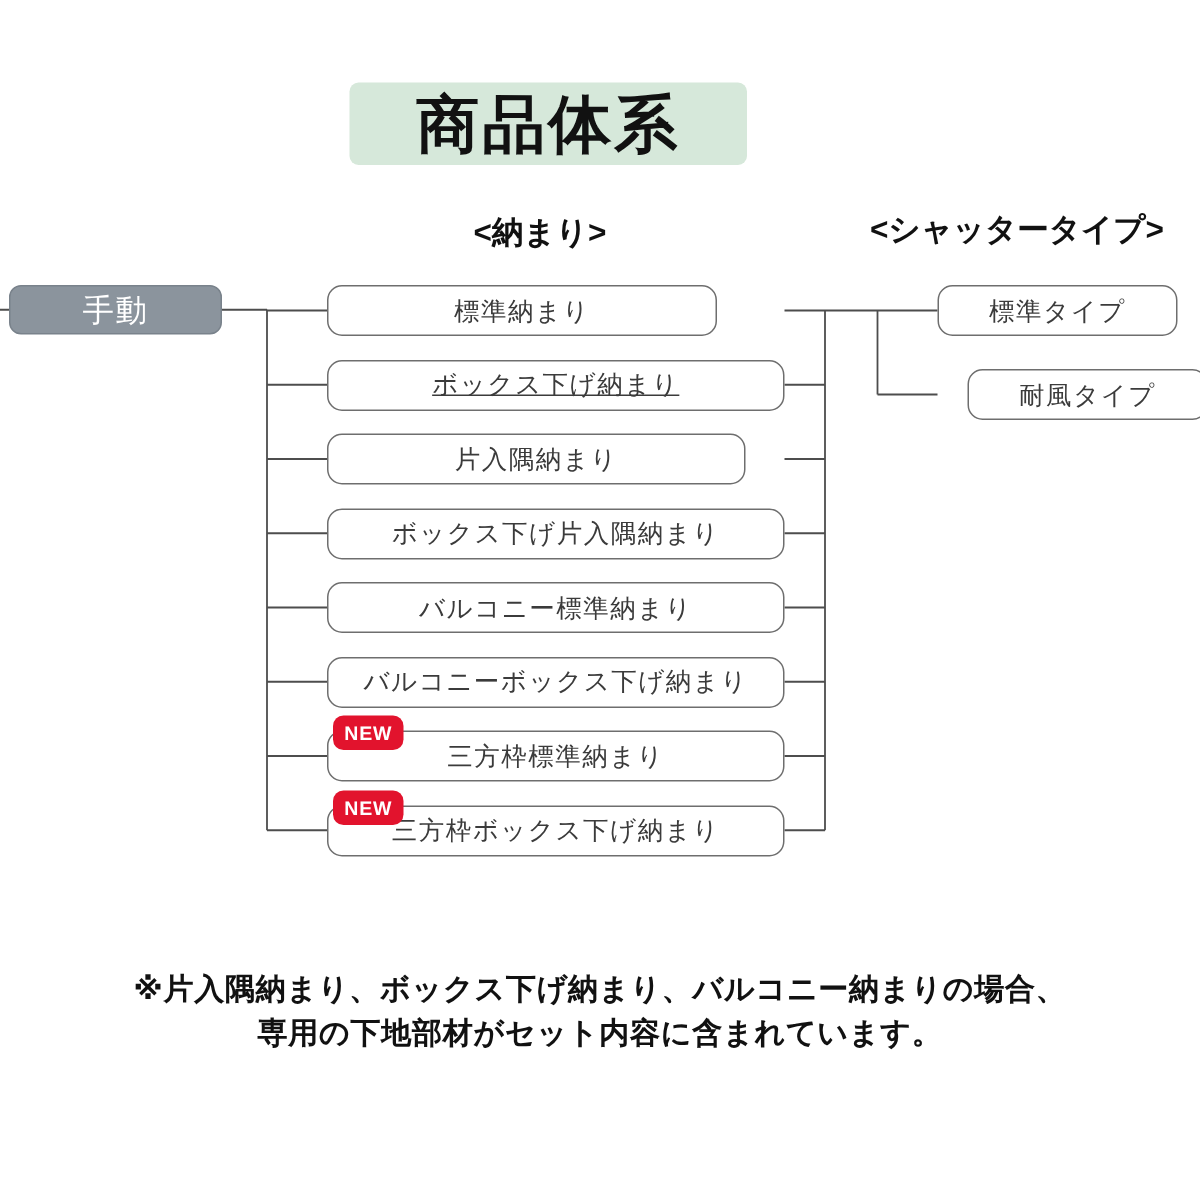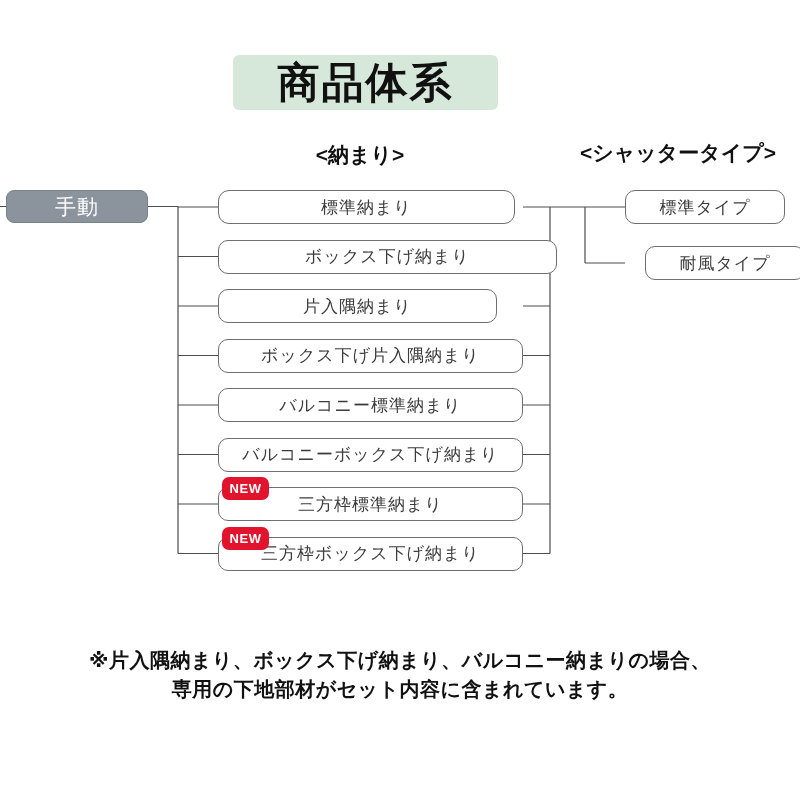--- a/index.html
+++ b/index.html
@@ -127,22 +127,22 @@
       M178 454.5H218 M523 454.5H550
       M178 504H218 M523 504H550
       M178 553.5H218 M523 553.5H550
       M550 207V553.5"></path>
     <path d="M550 207H625 M585 207V263 M585 263H625"></path>
   </svg>
 
   <div class="root-node">手動</div>
 
   <div>
-      <div class="flow-box" style="left: 218px; top: 190px; width: 297px; border-radius: 11px;">標準納まり</div>
-      <div class="flow-box" style="left: 218px; top: 239.5px; width: 339px;">ボックス下げ納まり</div>
+      <div class="flow-box" style="left: 218px; top: 190px; width: 260px;">標準納まり</div>
+      <div class="flow-box" style="left: 218px; top: 239.5px; width: 305px; text-decoration: underline;">ボックス下げ納まり</div>
       <div class="flow-box" style="left: 218px; top: 289px; width: 279px;">片入隅納まり</div>
       <div class="flow-box" style="left: 218px; top: 338.5px; width: 305px; text-align: center;">ボックス下げ片入隅納まり</div>
       <div class="flow-box" style="left: 218px; top: 388px; width: 305px;">バルコニー標準納まり</div>
       <div class="flow-box" style="left: 218px; top: 437.5px; width: 305px;">バルコニーボックス下げ納まり</div>
       <div class="flow-box" style="left: 218px; top: 487px; width: 305px;">三方枠標準納まり</div>
       <div class="new-badge" style="left: 222px; top: 477px;">NEW</div>
       <div class="flow-box" style="left: 218px; top: 536.5px; width: 305px;">三方枠ボックス下げ納まり</div>
       <div class="new-badge" style="left: 222px; top: 526.5px;">NEW</div>
     </div>
   <div>

